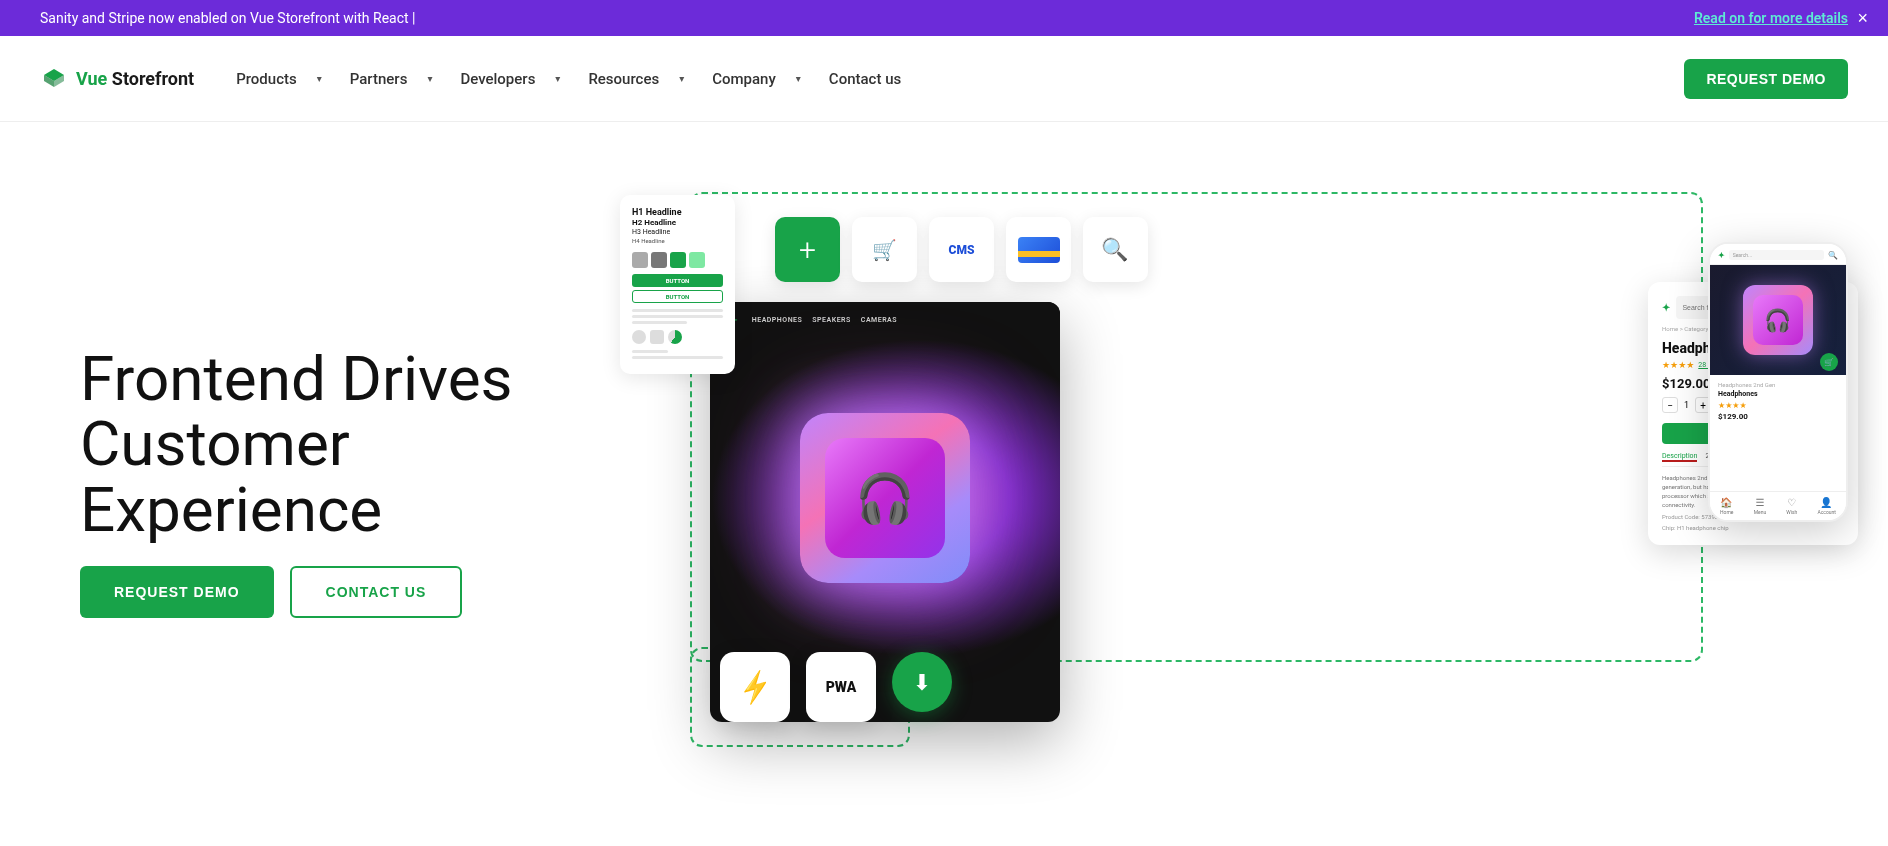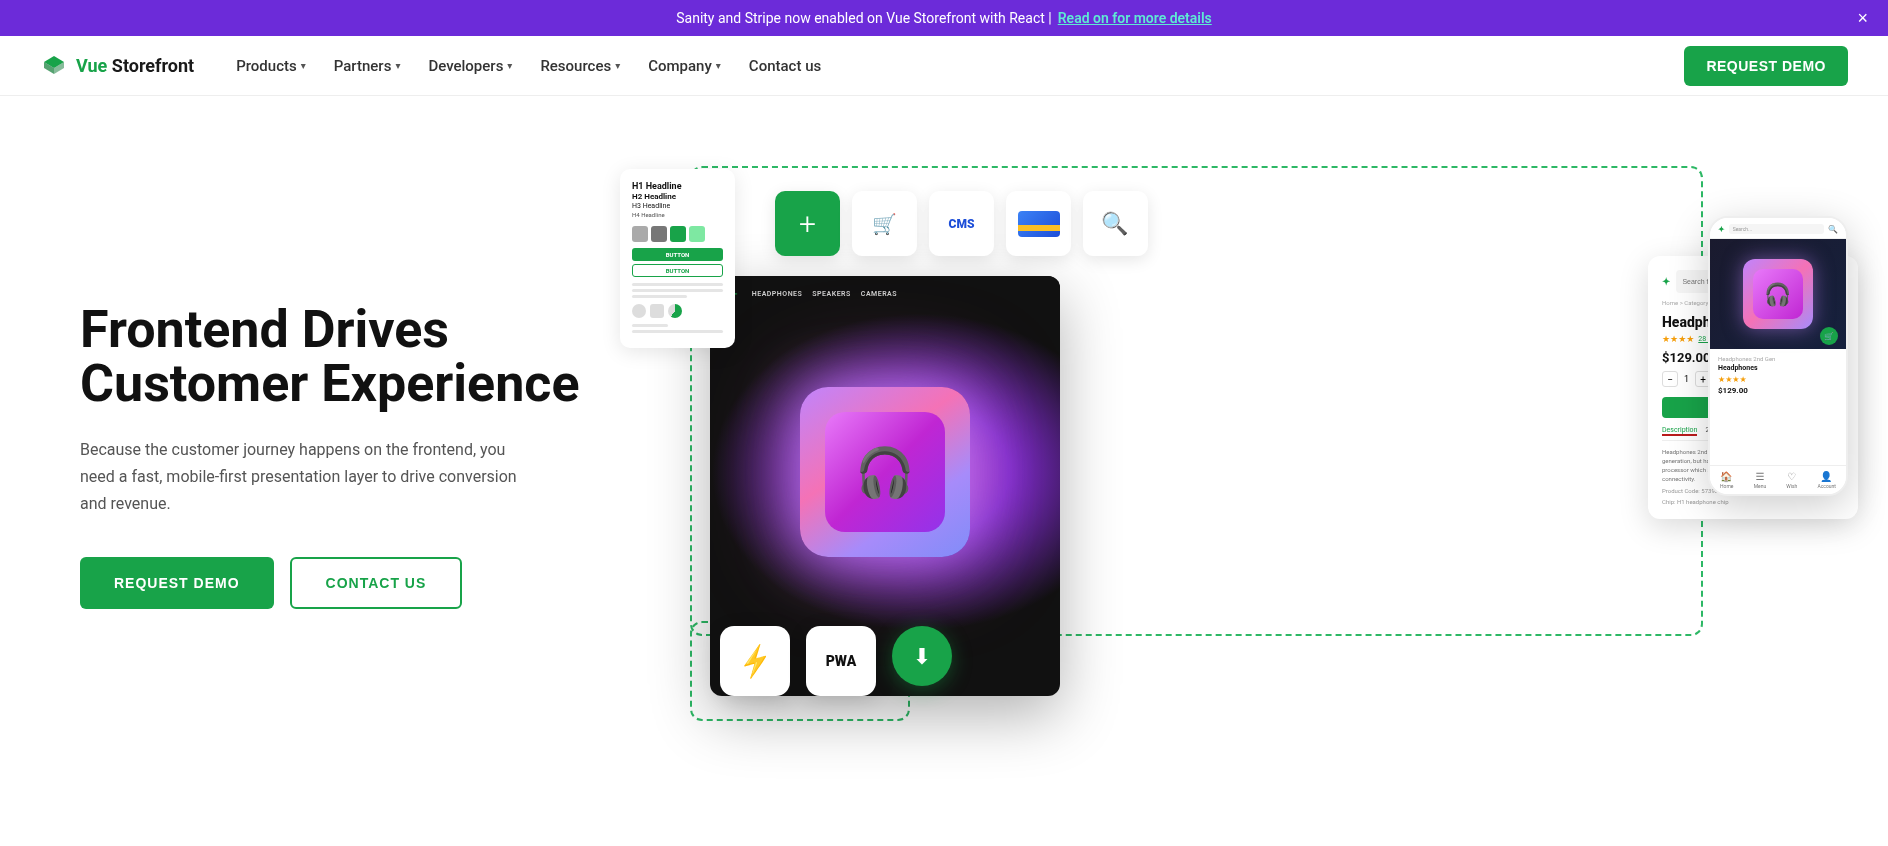--- a/index.html
+++ b/index.html
@@ -8,42 +8,42 @@
     
     .top-banner {
       background: #6c2bd9;
       color: #fff;
       text-align: center;
       padding: 10px 40px;
       font-size: 14px;
       position: relative;
       display: flex;
       align-items: center;
-      justify-content: center;
+      justify-content: space-between;
     }
     .top-banner a { color: #5eead4; font-weight: 600; text-decoration: underline; margin-left: 6px; }
     .top-banner .close-btn {
       position: absolute;
       right: 20px;
       top: 50%;
       transform: translateY(-50%);
       background: none;
       border: none;
       color: #fff;
       font-size: 18px;
       cursor: pointer;
       line-height: 1;
     }
 
     
     nav {
       display: flex;
       align-items: center;
       padding: 17px 40px;
-      height: 60px;
+      height: 86px;
       border-bottom: 1px solid #eee;
       background: #fff;
     }
     .logo {
       display: flex;
       align-items: center;
       gap: 8px;
       font-size: 18px;
       font-weight: 700;
       color: #1a1a1a;
@@ -58,21 +58,21 @@
     .logo-text-green { color: #18a349; }
     .nav-links {
       display: flex;
       align-items: center;
       gap: 4px;
       flex: 1;
     }
     .nav-item {
       display: flex;
       align-items: center;
-      gap: 4px;
+      gap: 20px;
       padding: 8px 12px;
       font-size: 15px;
       color: #333;
       cursor: pointer;
       border-radius: 4px;
       white-space: nowrap;
       font-weight: 500;
     }
     .nav-chevron { font-size: 10px; color: #555; }
     .nav-contact { font-size: 15px; color: #333; font-weight: 500; cursor: pointer; padding: 8px 12px; }
@@ -99,22 +99,22 @@
       overflow: hidden;
       position: relative;
       background: #fff;
     }
     .hero-left {
       flex: 0 0 500px;
       max-width: 500px;
       z-index: 2;
     }
     .hero-title {
-      font-size: 52px;
-      font-weight: 700;
+      font-size: 62px;
+      font-weight: 400;
       line-height: 1.05;
       color: #111;
       margin-bottom: 24px;
     }
     .hero-subtitle {
       font-size: 16px;
       line-height: 1.7;
       color: #555;
       margin-bottom: 40px;
       max-width: 440px;
@@ -442,21 +442,20 @@
       <span class="nav-chevron">▾</span>
     </div>
     <span class="nav-contact">Contact us</span>
     <button class="nav-cta">REQUEST DEMO</button>
   </div>
 </nav>
 
 <section class="hero">
   <div class="hero-left">
     <h1 class="hero-title">Frontend Drives Customer Experience</h1>
-    <p class="hero-subtitle">Because the customer journey happens on the frontend, you need a fast, mobile-first presentation layer to drive conversion and revenue.</p>
     <div class="hero-buttons">
       <button class="btn-primary">REQUEST DEMO</button>
       <button class="btn-secondary">CONTACT US</button>
     </div>
   </div>
 
   <div class="hero-right">
 
     <div class="dashed-top"></div>
     <div class="dashed-bottom"></div>

